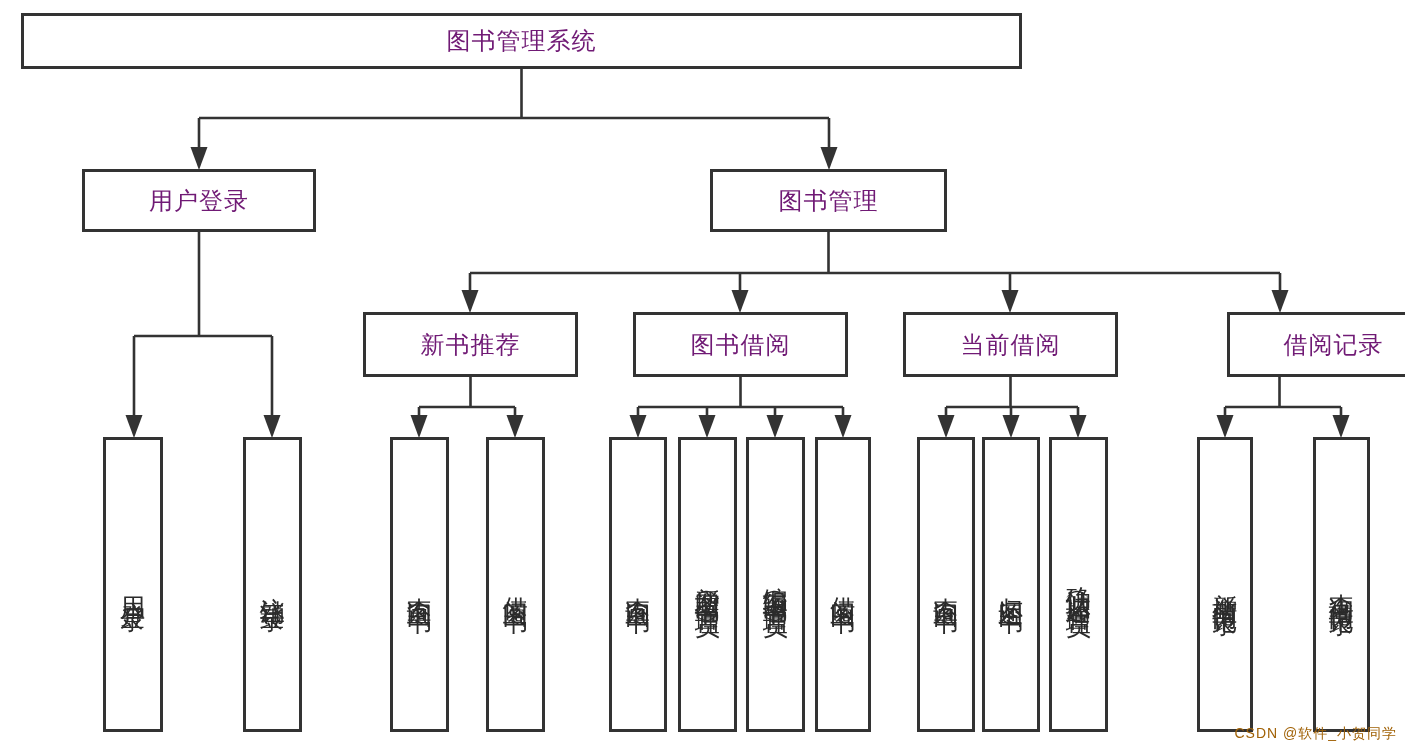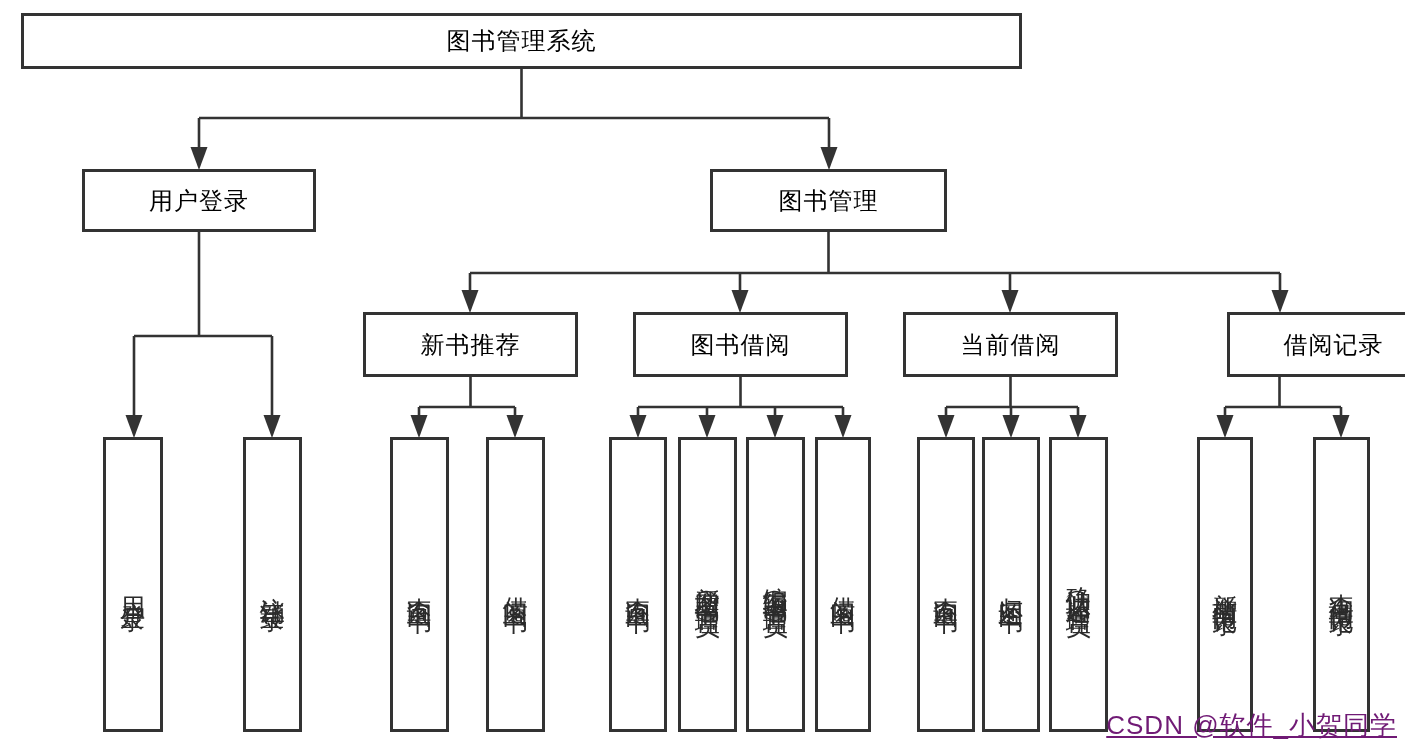--- a/index.html
+++ b/index.html
@@ -25,42 +25,41 @@
     position: absolute;
     box-sizing: border-box;
     border: 3px solid #333333;
     background: #ffffff;
     display: flex;
     align-items: center;
     justify-content: center;
   }
   .htext {
     font-size: 24px;
-    color: #000000;
+    color: #701a75;
     letter-spacing: 1px;
     white-space: nowrap;
   }
   .leaf { width: 59px; top: 437px; height: 295px; }
   .vtext {
     writing-mode: vertical-rl;
     text-orientation: mixed;
     font-size: 25px;
     line-height: 1.05;
     letter-spacing: 4px;
     color: #2b2b2b;
   }
   .watermark {
     position: absolute;
     right: 8px;
     bottom: 4px;
-    font-size: 26px;
-    color: #701a75;
+    font-size: 14px;
+    color: #a16207;
     letter-spacing: 1px;
     white-space: nowrap;
-    text-decoration: underline;
   }
 </style>
 </head>
 <body>
 
 <div class="stage">
 
   <svg class="connectors" viewBox="0 0 1405 747" xmlns="http://www.w3.org/2000/svg">
     <g stroke="#333333" stroke-width="2.6" fill="none">
       <path d="

